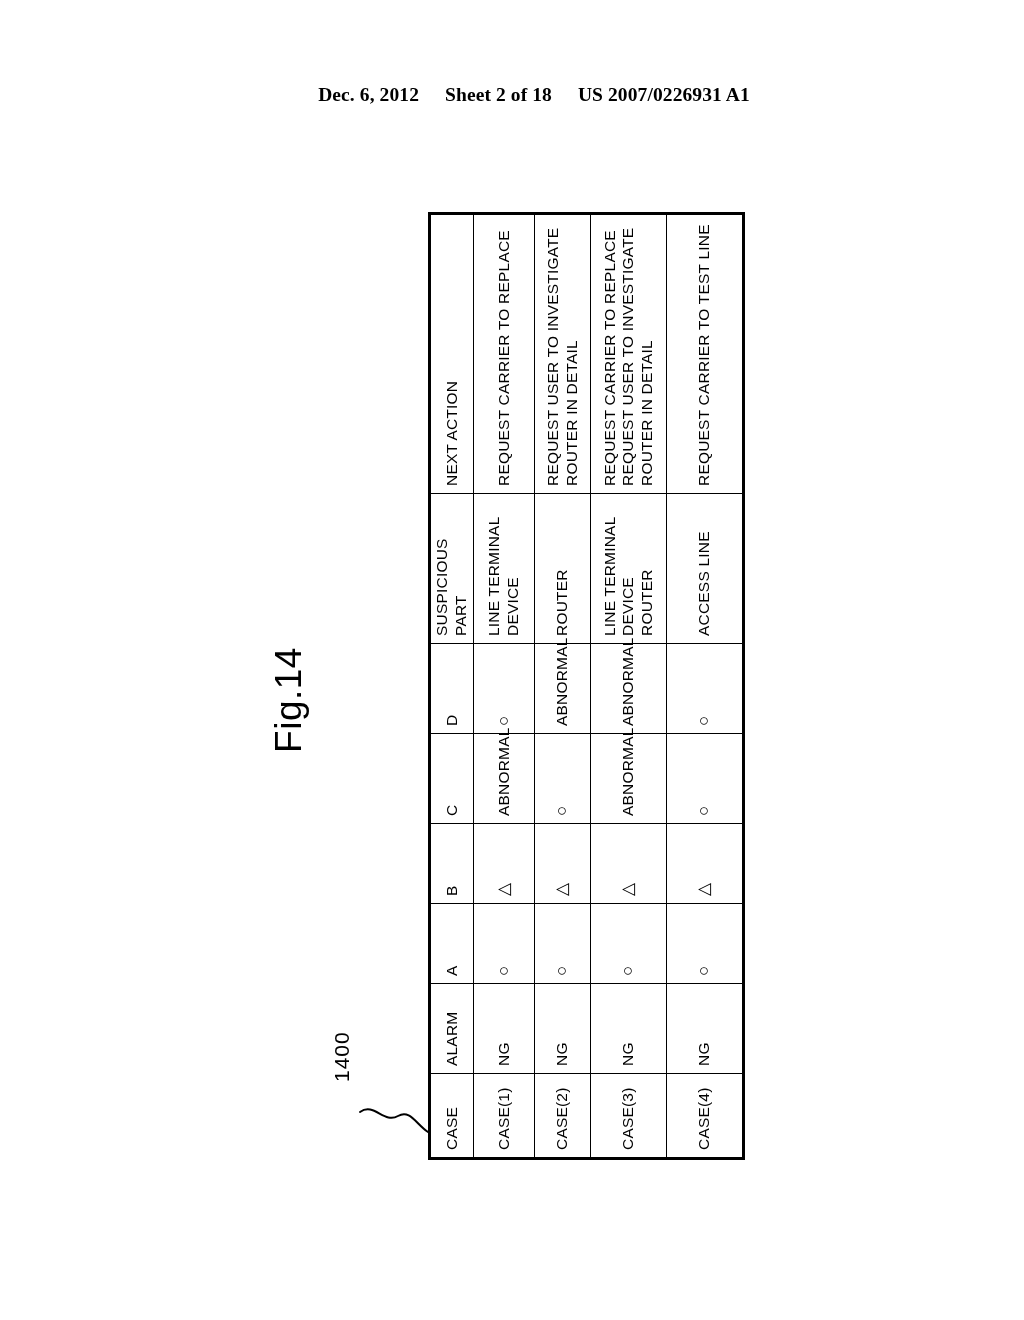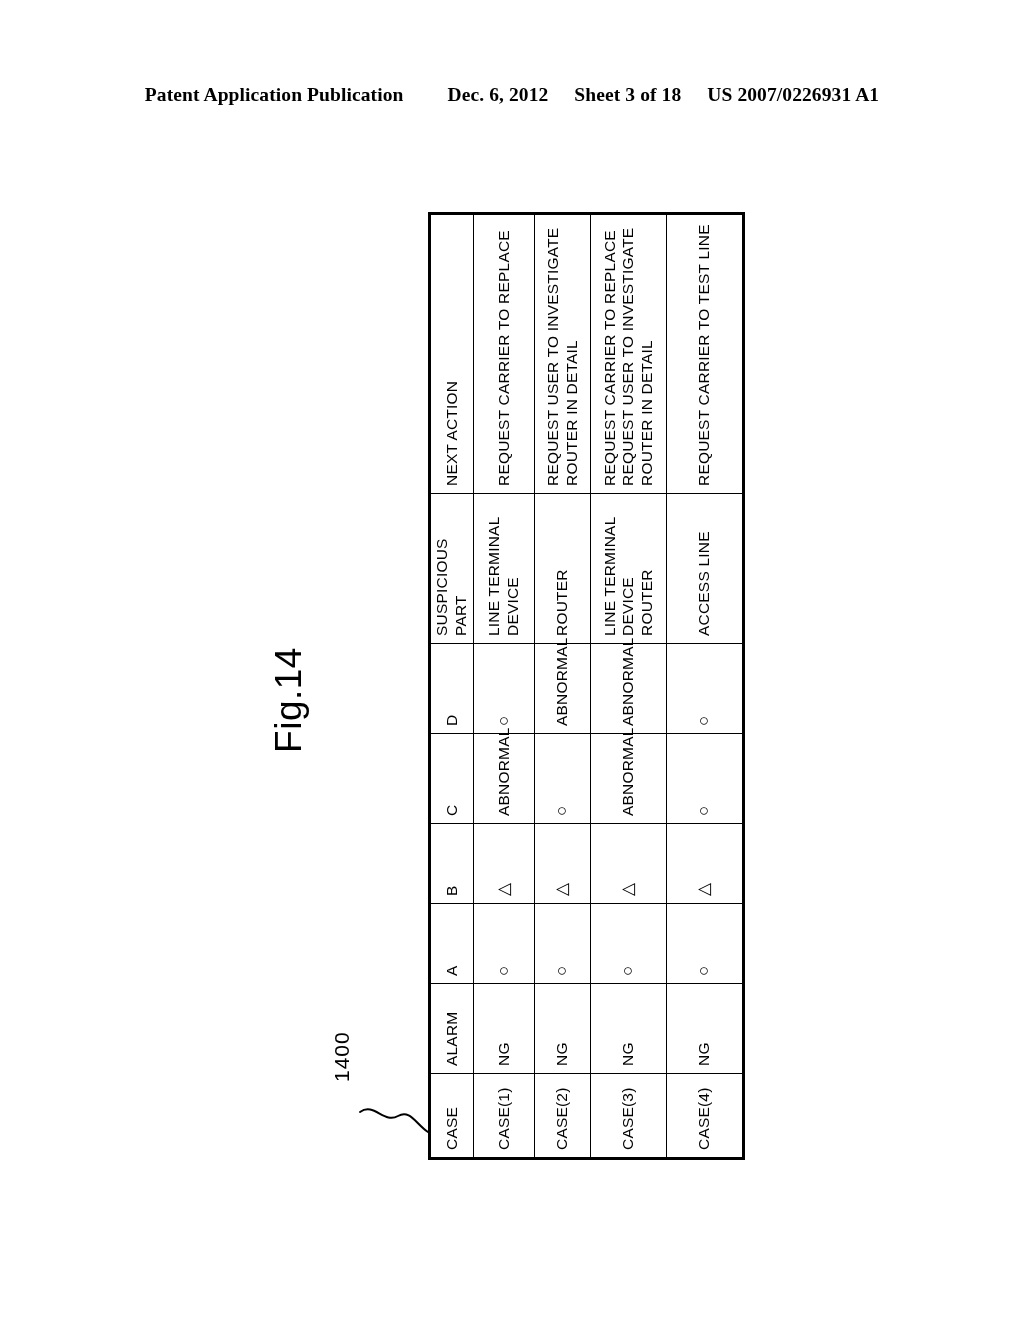--- a/index.html
+++ b/index.html
@@ -124,25 +124,24 @@
   }
   td.sym span { display: inline-block; line-height: 1; }
   .glyph-circle { font-size: 17px; }
   .glyph-tri { font-size: 17px; }
   td.tight { font-size: 14.5px; letter-spacing: 0px; padding: 0 2px; text-align: center; }
 </style>
 </head>
 <body>
 
 <div class="pub-header">
-  <span class="seg">Patent Application Publication</span>
   <span class="gap-big"></span>
   <span class="seg">Dec. 6, 2012</span>
   <span class="gap-med"></span>
-  <span class="seg">Sheet 3 of 18</span>
+  <span class="seg">Sheet 2 of 18</span>
   <span class="gap-med"></span>
   <span class="seg">US 2007/0226931 A1</span>
 </div>
 
 <div class="fig-label">Fig.14</div>
 
 <div class="ref-num">1400</div>
 <svg class="leader-svg" viewBox="0 0 80 50">
   <path d="M 2 14 C 16 4, 26 26, 40 18 C 52 11, 58 26, 70 34" stroke="#000" stroke-width="2" fill="none" stroke-linecap="round"></path>
 </svg>

